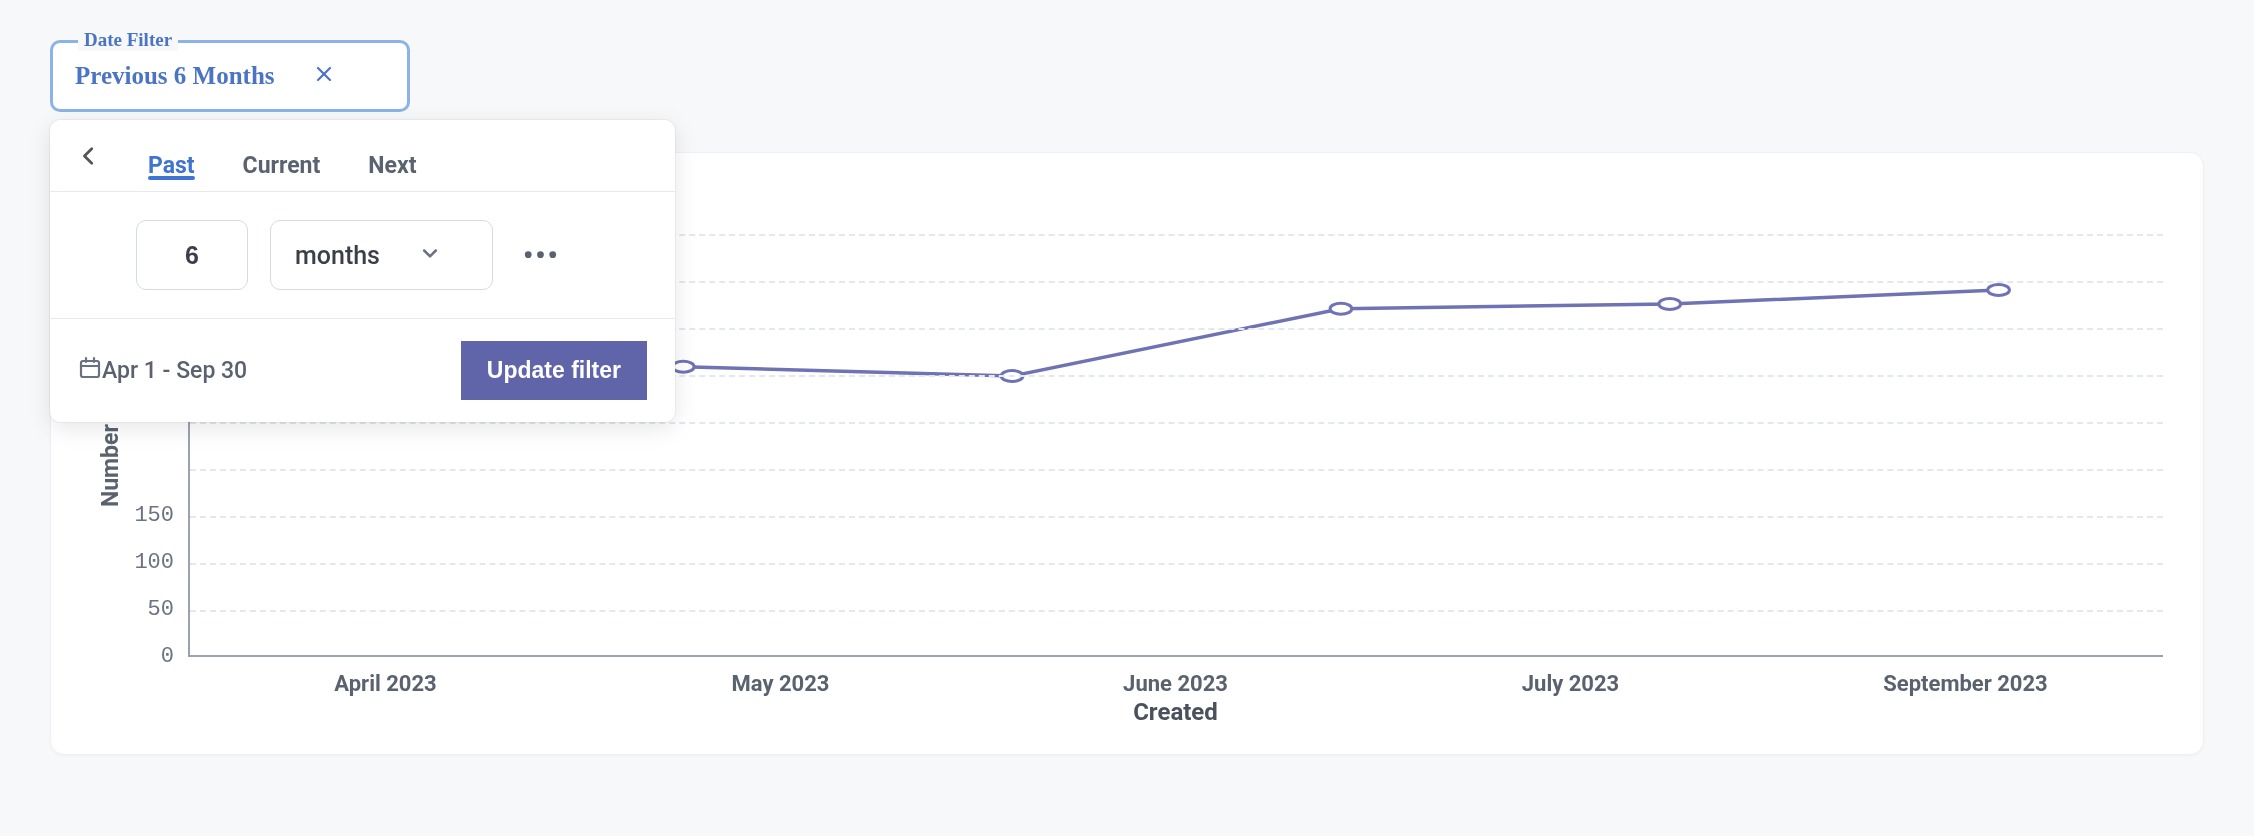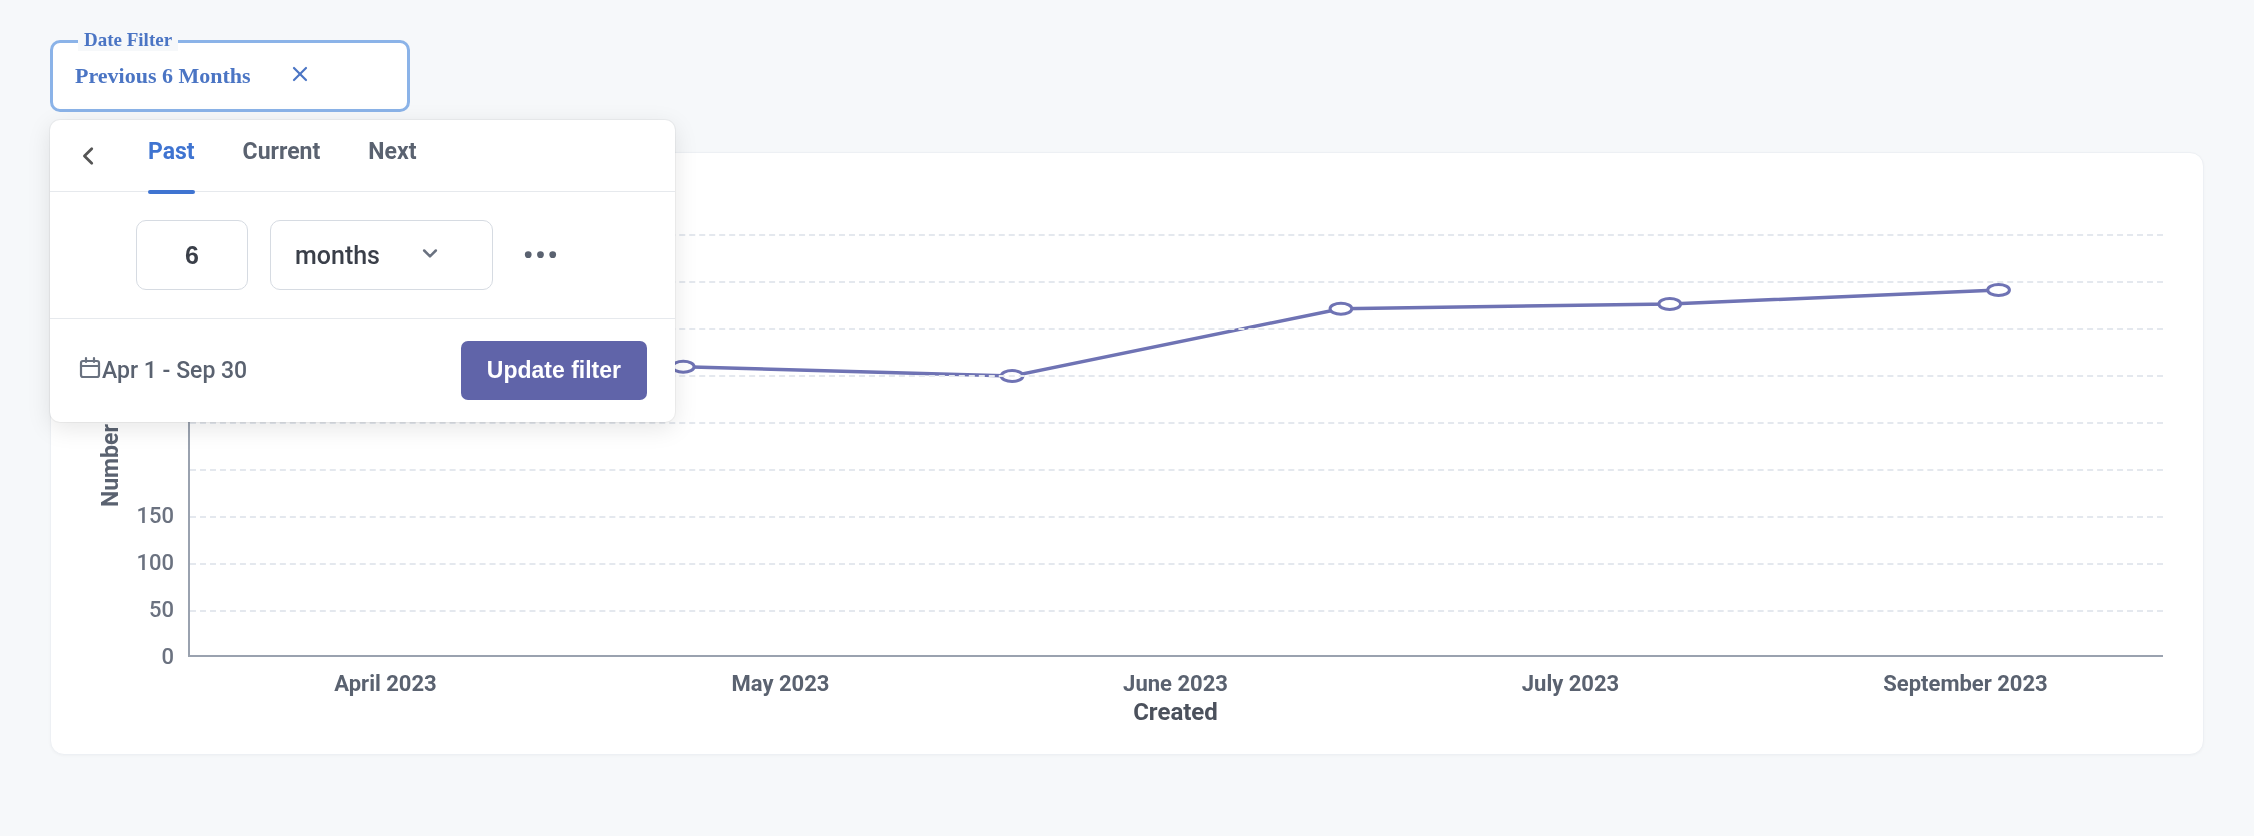--- a/index.html
+++ b/index.html
@@ -38,21 +38,21 @@
     background: #fff;
     padding: 16px 22px 16px 22px;
     display: flex;
     align-items: center;
     gap: 40px;
     min-width: 360px;
     height: 72px;
   }
   .date-filter-value {
     color: #4b75c4;
-    font-size: 22px;
+    font-size: 25px;
     font-weight: 700;
   }
   .date-filter-clear {
     color: #4b75c4;
     font-size: 20px;
     cursor: pointer;
   }
   
   .popover {
     position: absolute;
@@ -76,21 +76,21 @@
     color: #555;
     display: flex;
     align-items: center;
     cursor: pointer;
   }
   .tab {
     font-size: 23px;
     font-weight: 700;
     color: #5a6270;
     cursor: pointer;
-    padding: 20px 0 28px 0;
+    padding: 20px 0 0 0;
     position: relative;
   }
   .tab.active {
     color: #3f74d1;
   }
   .tab.active::after {
     content: "";
     position: absolute;
     left: 0; right: 0; bottom: -1px;
     height: 4px;
@@ -155,21 +155,21 @@
     font-size: 23px;
     font-weight: 500;
   }
   .cal-icon { color: #6a7280; }
   .update-btn {
     background: #6064a9;
     color: #fff;
     font-size: 23px;
     font-weight: 700;
     padding: 16px 26px;
-    border-radius: 7px;
+    border-radius: 0;
     border: none;
     cursor: pointer;
   }
   
   .card {
     margin-top: 40px;
     background: #fff;
     border-radius: 14px;
     border: 1px solid #edf0f4;
     box-shadow: 0 1px 3px rgba(0,0,0,0.03);
@@ -189,20 +189,21 @@
     color: #5a6270;
     padding-right: 6px;
   }
   .yaxis {
     display: flex;
     flex-direction: column;
     justify-content: space-between;
     align-items: flex-end;
     padding-right: 14px;
     width: 64px;
+    font-family: Liberation Mono, monospace;
   }
   .ytick {
     font-size: 22px;
     color: #6b7280;
     font-weight: 500;
     height: 0;
     line-height: 0;
     position: relative;
   }
   .ytick span { position: relative; top: 0; }

